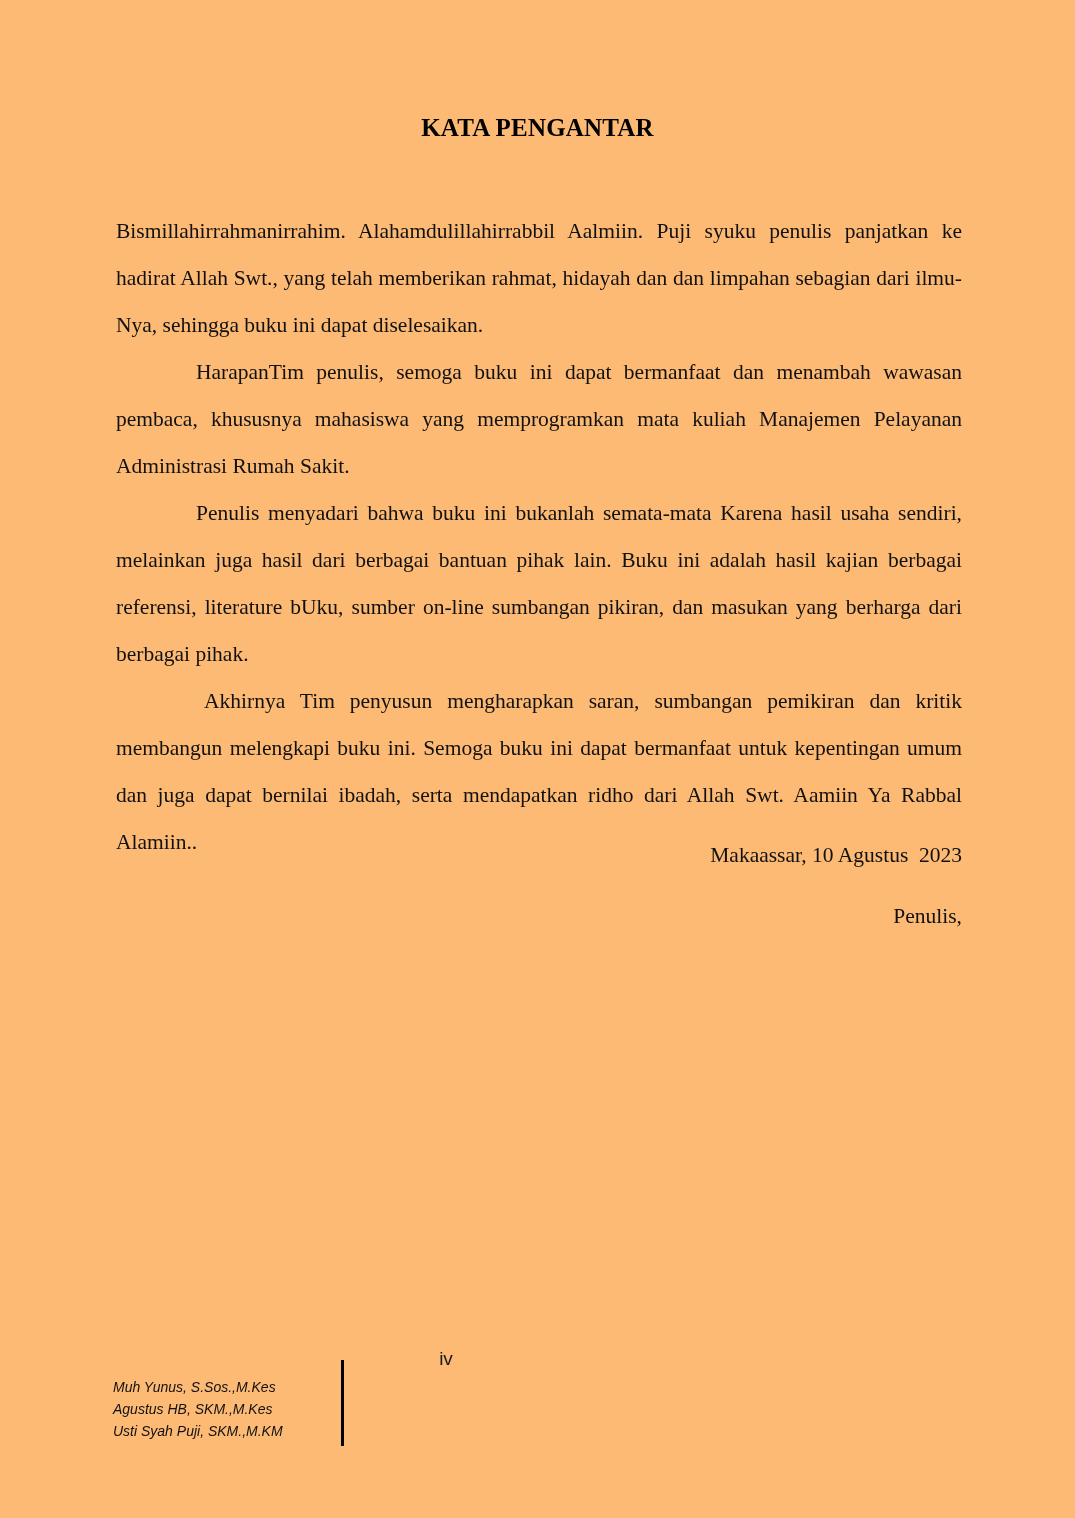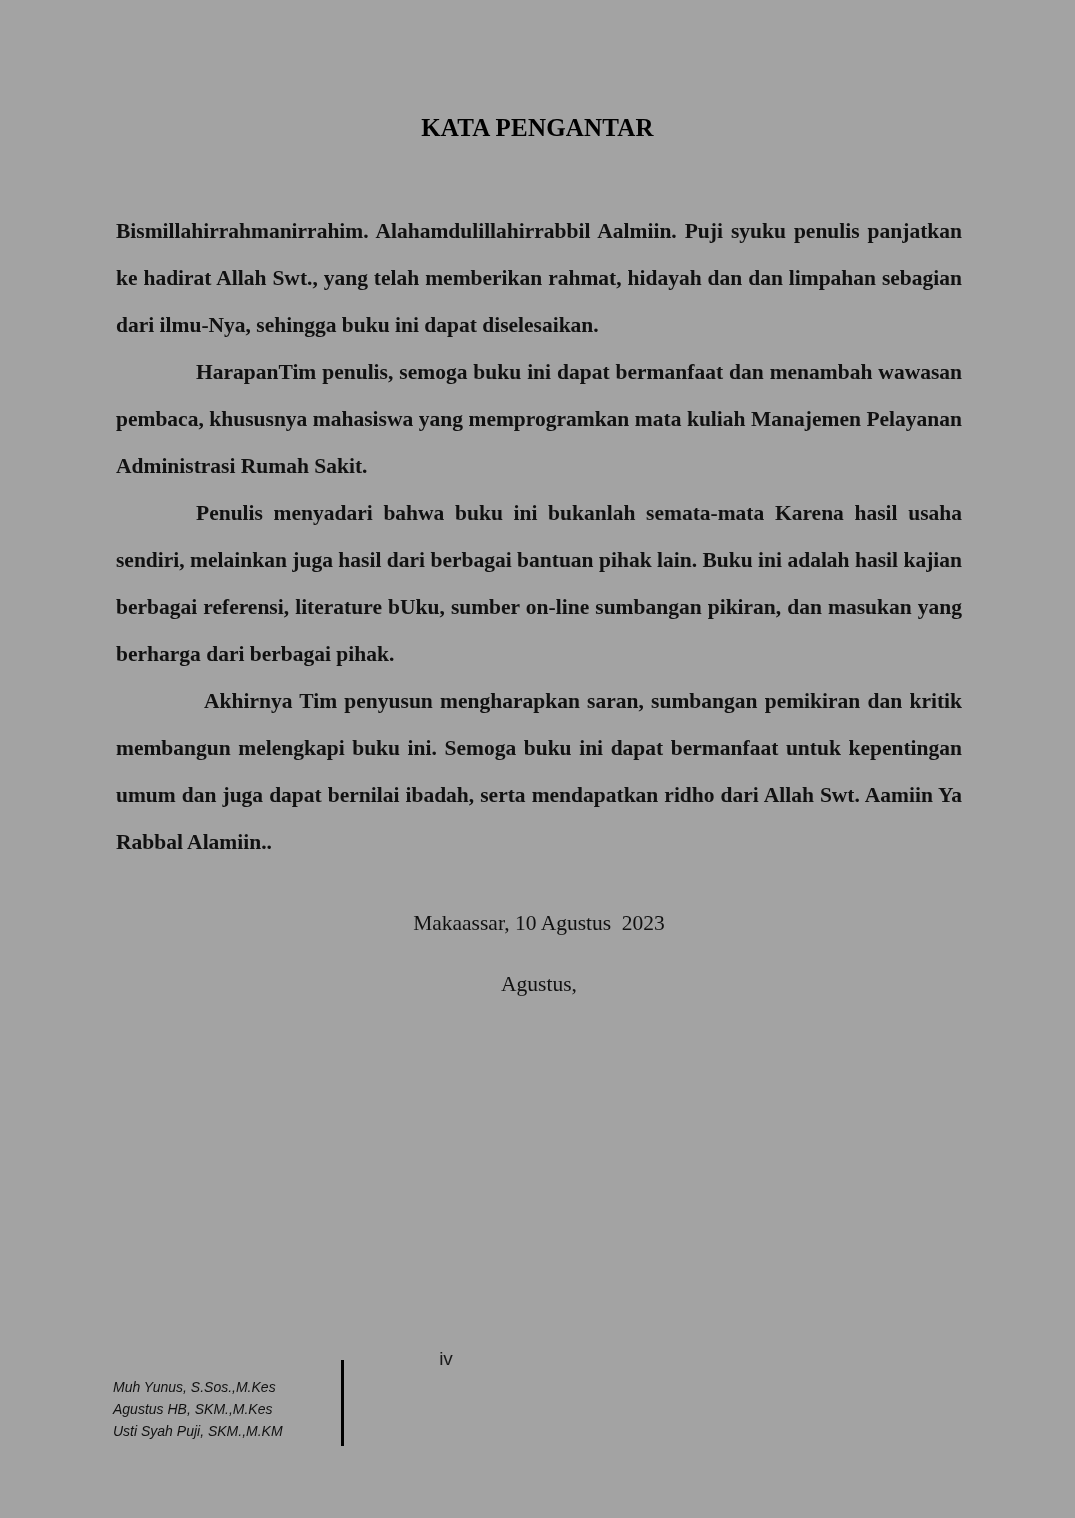--- a/index.html
+++ b/index.html
@@ -5,21 +5,21 @@
 <style>
   html, body {
     margin: 0;
     padding: 0;
     background: #ffffff;
   }
   .page {
     position: relative;
     width: 1075px;
     height: 1518px;
-    background: #a3a3a3;
+    background: #fdba74;
     overflow: hidden;
     font-family: "Liberation Serif", "DejaVu Serif", serif;
     color: #0a0a0a;
   }
 
   
   .doc-title {
     position: absolute;
     top: 114px;
     left: 0;
@@ -42,33 +42,32 @@
 
   .para {
     margin: 0 0 0 0;
     font-size: 21.5px;
     line-height: 47px;
     text-align: justify;
     text-justify: inter-word;
     color: #111111;
     white-space: pre-wrap;
     hyphens: none;
-    font-weight: bold;
   }
   .para.first { text-indent: 0; }
   .para.indent { text-indent: 80px; }
   .para.indent-wide { text-indent: 88px; }
 
   
   .sig-block {
     position: absolute;
-    top: 900px;
+    top: 832px;
     left: 116px;
     width: 846px;
-    text-align: center;
+    text-align: right;
     font-size: 21.5px;
     line-height: 47px;
     color: #111111;
   }
   .sig-line { display: block; white-space: pre; }
   .sig-line.penyusun { margin-top: 14px; }
 
   
   .page-number {
     position: absolute;
@@ -115,21 +114,21 @@
 
   <div class="body-block">
     <p class="para first">Bismillahirrahmanirrahim. Alahamdulillahirrabbil Aalmiin. Puji syuku penulis panjatkan ke hadirat Allah Swt., yang telah memberikan rahmat, hidayah dan dan limpahan sebagian dari ilmu-Nya, sehingga buku ini dapat diselesaikan.</p>
     <p class="para indent">HarapanTim penulis, semoga buku ini dapat bermanfaat dan menambah wawasan pembaca, khususnya mahasiswa yang memprogramkan mata kuliah Manajemen Pelayanan Administrasi Rumah Sakit.</p>
     <p class="para indent">Penulis menyadari bahwa buku ini bukanlah semata-mata Karena hasil usaha sendiri, melainkan juga hasil dari berbagai bantuan pihak lain. Buku ini adalah hasil kajian berbagai referensi, literature bUku, sumber on-line sumbangan pikiran, dan masukan yang berharga dari berbagai pihak.</p>
     <p class="para indent-wide">Akhirnya Tim penyusun mengharapkan saran, sumbangan pemikiran dan kritik membangun melengkapi buku ini. Semoga buku ini dapat bermanfaat untuk kepentingan umum dan juga dapat bernilai ibadah, serta mendapatkan ridho dari Allah Swt. Aamiin Ya Rabbal Alamiin..</p>
   </div>
 
   <div class="sig-block">
     <span class="sig-line">Makaassar, 10 Agustus  2023</span>
-    <span class="sig-line penyusun">Agustus,</span>
+    <span class="sig-line penyusun">Penulis,</span>
   </div>
 
   <div class="page-number">iv</div>
 
   <div class="footer">
     <div class="footer-names">
       <span class="footer-name">Muh Yunus, S.Sos.,M.Kes</span>
       <span class="footer-name">Agustus HB, SKM.,M.Kes</span>
       <span class="footer-name">Usti Syah Puji, SKM.,M.KM</span>
     </div>

